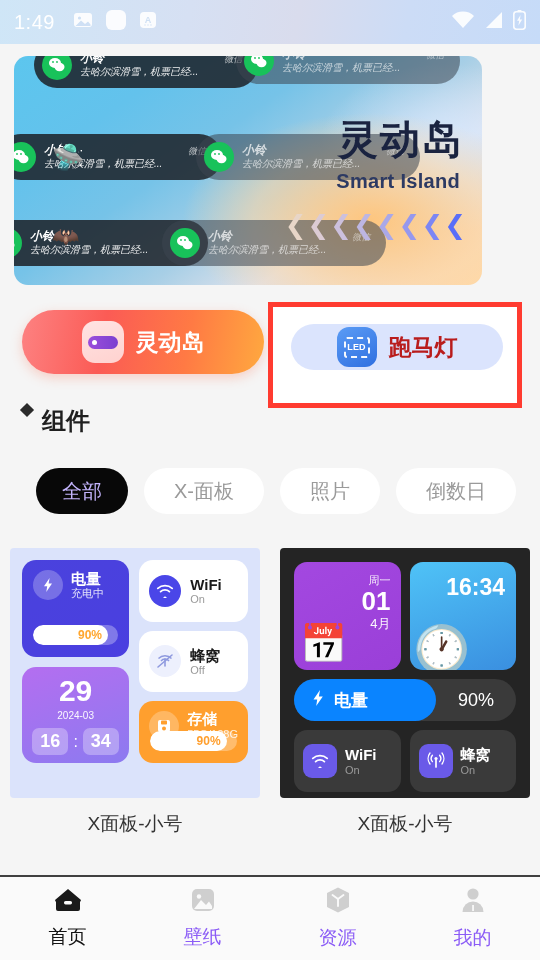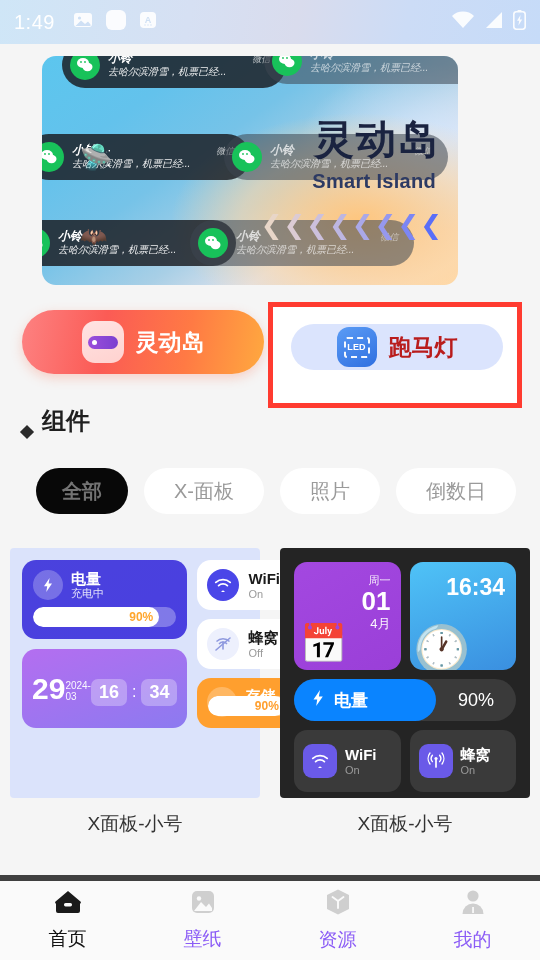--- a/index.html
+++ b/index.html
@@ -17,27 +17,26 @@
     background: linear-gradient(100deg,#cfe6f7 0%,#d6e0f3 35%,#d9dced 55%,#ccdcf6 75%,#c6dbf8 100%);
     display: flex; align-items: center; padding: 0 14px; z-index: 30;
   }
   .sb-time { color: #ffffff; font-size: 20px; letter-spacing: .5px; }
   .sb-left-icons { display: flex; align-items: center; gap: 12px; margin-left: 18px; }
   .sb-icon { opacity: .92; }
   .sb-right { margin-left: auto; display: flex; align-items: center; gap: 9px; }
 
   
   .banner {
-    position: absolute; left: 14px; top: 56px; width: 416px; height: 229px;
+    position: absolute; left: 14px; top: 56px; width: 468px; height: 229px;
     border-radius: 14px; overflow: hidden;
     background:
       radial-gradient(ellipse 260px 150px at 76% 72%, rgba(255,196,120,.95) 0%, rgba(255,214,160,.55) 45%, rgba(255,224,190,0) 72%),
       radial-gradient(ellipse 180px 120px at 92% 40%, rgba(214,232,255,.9) 0%, rgba(214,232,255,0) 70%),
       linear-gradient(145deg,#5cc6ee 0%,#63c2ec 22%,#76c3e8 40%,#a8cfe6 58%,#dfe2ec 72%,#f3dcc8 88%,#ffd9a8 100%);
-    margin-left: 28px;
   }
   .notif {
     position: absolute; display: flex; align-items: center; gap: 8px;
     border-radius: 26px; padding: 8px 16px 8px 8px;
     background: rgba(24,26,30,.82); color: #ffffff;
     font-style: italic; white-space: nowrap;
   }
   .notif.dim { background: rgba(60,70,80,.55); color: rgba(255,255,255,.72); }
   .notif .wx {
     width: 30px; height: 30px; border-radius: 50%;
@@ -112,32 +111,32 @@
   .btn-led .ic .led {
     width: 26px; height: 21px; border: 2px dashed rgba(255,255,255,.95); border-radius: 3px;
     color: #ffffff; font-size: 9px; font-weight: bold;
     display: flex; align-items: center; justify-content: center; letter-spacing: .2px;
   }
   .btn-led .lb { font-size: 23px; font-weight: bold; color: #b91c1c; }
 
   
   .section-head {
     position: absolute; left: 22px; top: 405px;
-    display: flex; align-items: flex-end; gap: 10px;
+    display: flex; align-items: flex-start; gap: 10px;
   }
   .diamond { width: 10px; height: 10px; background: #2b2b2b; transform: rotate(45deg); }
   .section-title { font-size: 24px; font-weight: bold; color: #1f1f1f; }
 
   .chips { position: absolute; left: 0; top: 462px; width: 540px; height: 58px; display: flex; align-items: center; gap: 16px; padding-left: 36px; overflow: hidden; }
   .chip {
     height: 46px; padding: 0 30px; border-radius: 23px;
     background: #ffffff; color: #9a9a9a; font-size: 20px;
     display: flex; align-items: center; justify-content: center; white-space: nowrap; flex: none;
   }
-  .chip.on { background: #080808; color: #737373; font-weight: bold; padding: 0 26px; }
+  .chip.on { background: #080808; color: #c4b5fd; font-weight: normal; padding: 0 26px; }
 
   
   .cards { position: absolute; left: 0; top: 548px; width: 540px; }
   .card-col { position: absolute; width: 250px; }
   .card-col.left { left: 10px; }
   .card-col.right { left: 280px; }
   .card-label { text-align: center; font-size: 19px; color: #333333; margin-top: 13px; }
 
   .prev {
     width: 250px; height: 250px; border-radius: 4px; padding: 12px;
@@ -156,21 +155,21 @@
             display:flex; align-items:center; justify-content:center; flex:none; }
   .t-ttl { font-size: 15px; font-weight: bold; line-height: 1.15; }
   .t-sub { font-size: 11px; opacity: .85; line-height: 1.2; }
   .t-bar { position: absolute; left: 11px; right: 11px; bottom: 12px; height: 20px;
            border-radius: 10px; background: rgba(255,255,255,.3); overflow: hidden; }
   .t-bar .fill { height: 100%; width: 88%; background: #ffffff; border-radius: 10px;
                  display:flex; align-items:center; justify-content:flex-end; padding-right:6px; }
   .t-bar .pct { font-size: 12px; font-weight: bold; color: #ffa62e; }
 
   .t-date { border-radius: 14px; background: linear-gradient(160deg,#b46ef0,#8c7af0); color: #fff;
-            padding: 8px 10px; display: flex; flex-direction: row; align-items: center; }
+            padding: 8px 10px; display: flex; flex-direction: column; align-items: center; }
   .t-day { font-size: 30px; font-weight: bold; line-height: 1.05; }
   .t-ym  { font-size: 10px; opacity: .95; margin-top: 4px; }
   .t-clock { display: flex; align-items: center; gap: 5px; margin-top: 7px; }
   .t-clock .bx { background: rgba(255,255,255,.3); border-radius: 7px; padding: 3px 8px;
                  font-size: 18px; font-weight: bold; }
   .t-clock .cl { font-size: 16px; }
 
   .t-white { border-radius: 14px; background: #ffffff; padding: 9px 10px; display: flex; align-items: center; gap: 9px; }
   .t-white .bi { width: 32px; height: 32px; border-radius: 50%; background: #4a46e8;
                  display:flex; align-items:center; justify-content:center; flex:none; }
@@ -206,21 +205,21 @@
   .d-bot { margin-top: 9px; display: grid; grid-template-columns: 1fr 1fr; gap: 9px; height: 62px; }
   .d-tile { border-radius: 13px; background: #3a3a3a; display: flex; align-items: center; gap: 8px; padding: 0 9px; }
   .d-tile .bi { width: 34px; height: 34px; border-radius: 9px; background: #6a5ae8;
                 display:flex; align-items:center; justify-content:center; flex:none; }
   .d-tile .tt { font-size: 15px; font-weight: bold; color: #ffffff; line-height: 1.15; }
   .d-tile .ss { font-size: 11px; color: #9a9a9a; }
 
   
   .navbar {
     position: absolute; left: 0; bottom: 0; width: 540px; height: 85px;
-    background: #fafafa; border-top: 6px solid #404040;
+    background: #fafafa; border-top: 2px solid #404040;
     display: flex; align-items: center;
   }
   .nav-item { flex: 1; display: flex; flex-direction: column; align-items: center; gap: 7px; }
   .nav-lb { font-size: 19px; color: #8b5cf6; }
   .nav-item.on .nav-lb { color: #141414; }
 </style>
 </head>
 <body>
 
 <div id="app">

